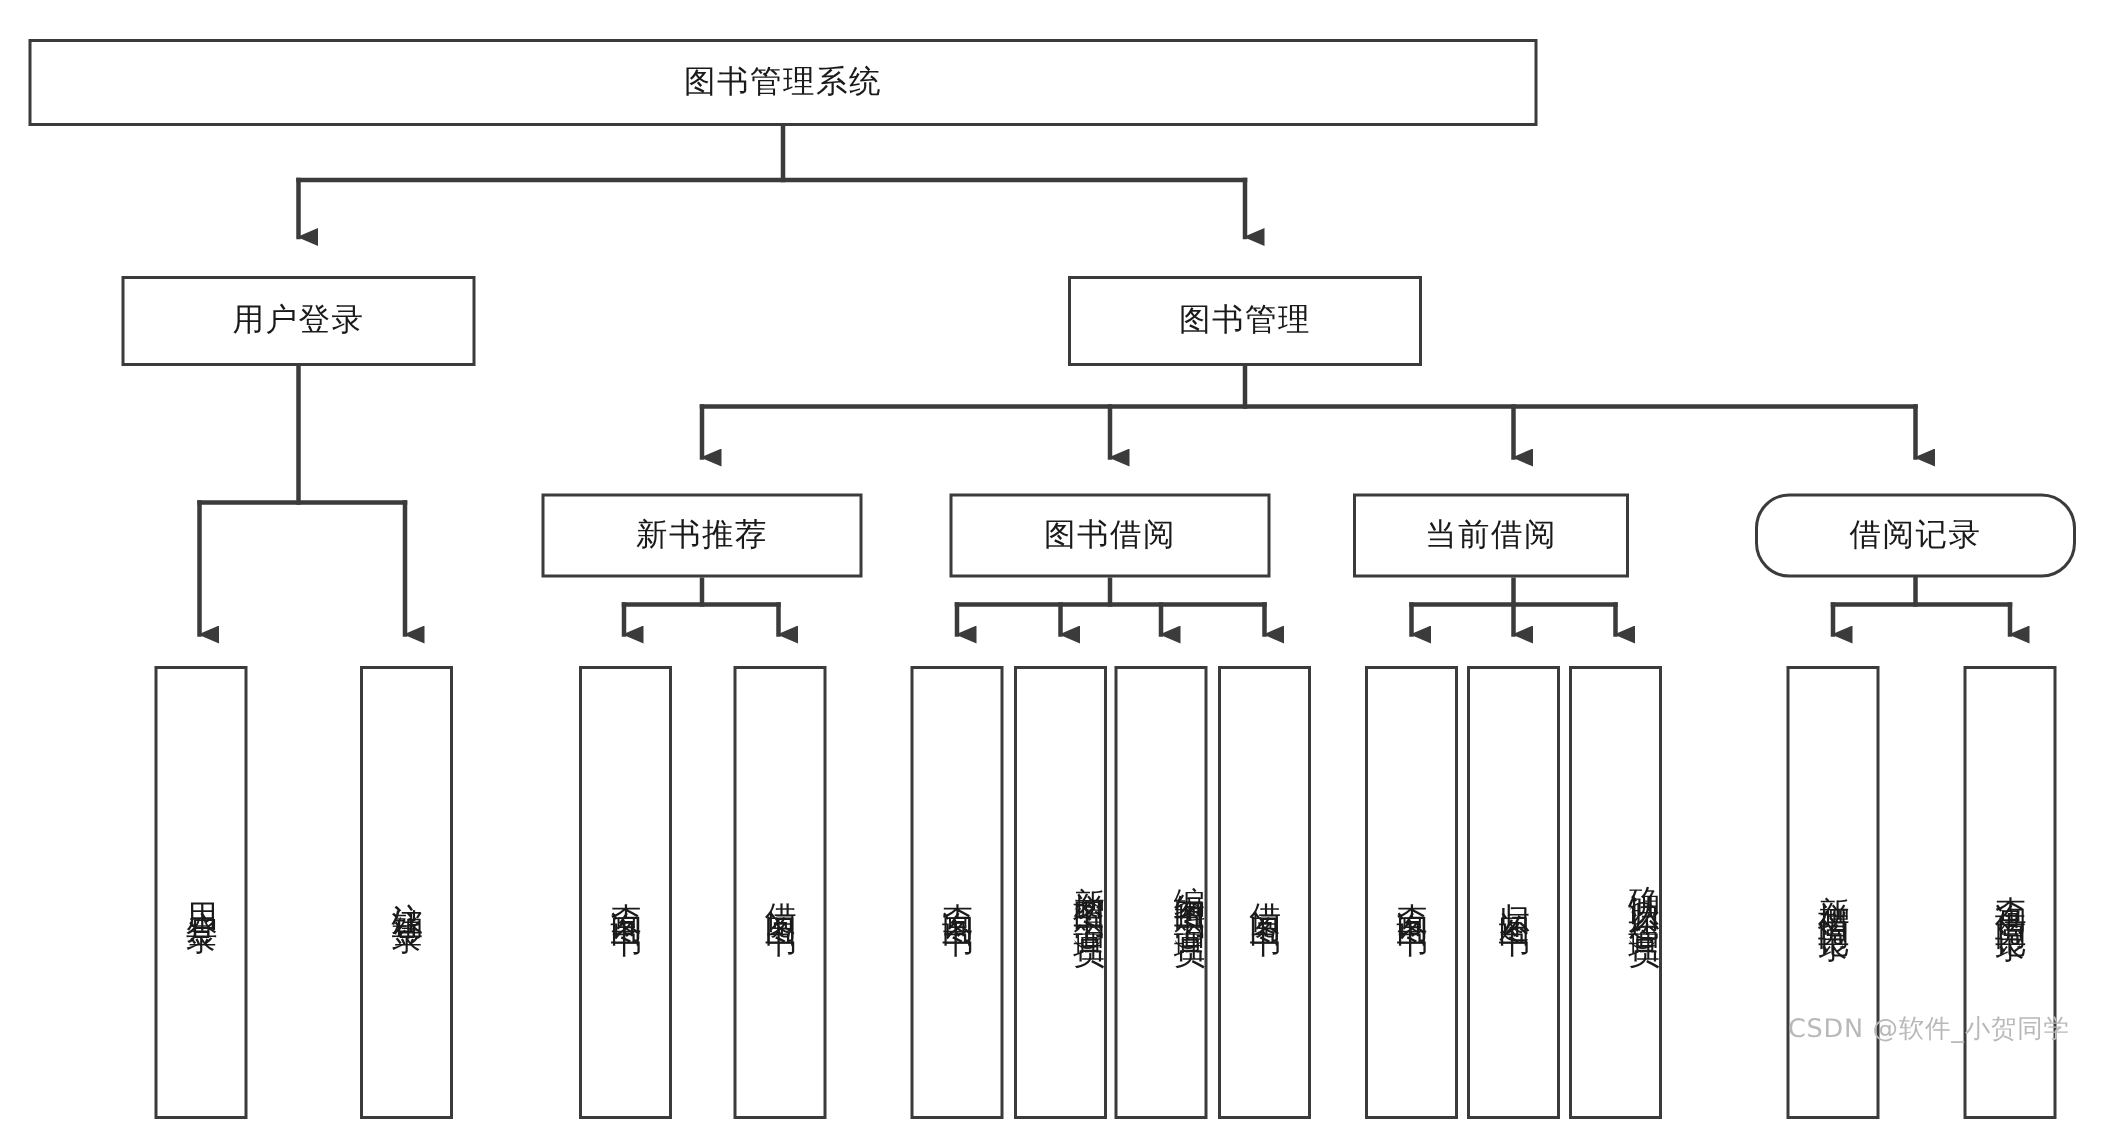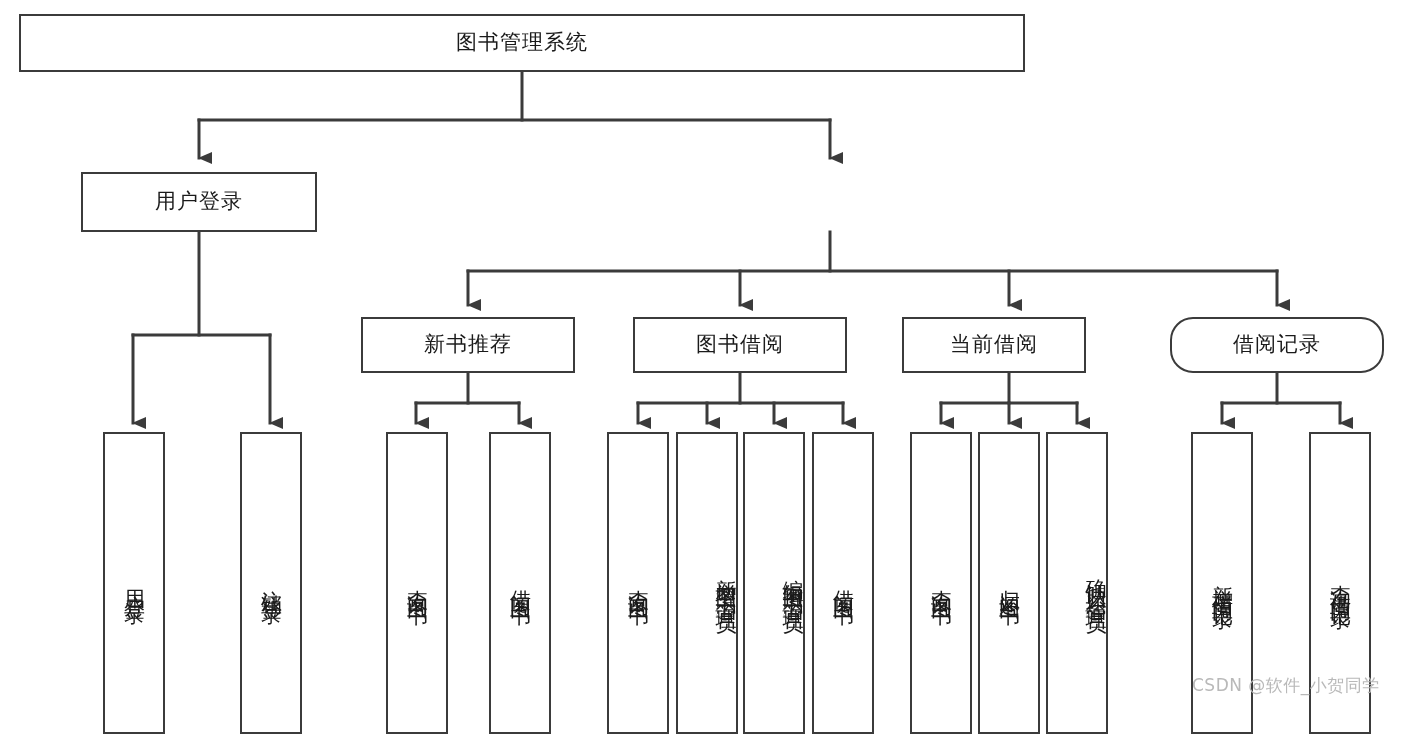--- a/index.html
+++ b/index.html
@@ -29,20 +29,21 @@
   }
   .node {
     position: absolute;
     box-sizing: border-box;
     background: #ffffff;
     border: 2px solid #3b3b3b;
     display: flex;
     align-items: center;
     justify-content: center;
     color: #1a1a1a;
+    margin-top: 12px;
   }
   .node-h {
     font-size: 21px;
     line-height: 1.2;
     letter-spacing: 1px;
     white-space: nowrap;
   }
   .node-v {
     writing-mode: vertical-rl;
     text-orientation: upright;
@@ -132,20 +133,21 @@
       <path d="M 1222 403 L 1340 403"></path>
       <path d="M 1222 403 L 1222 423" marker-end="url(#arrow)"></path>
       <path d="M 1340 403 L 1340 423" marker-end="url(#arrow)"></path>
     </g>
   </svg>
 
   <div class="node node-h" style="left:19px; top:14px; width:1006px; height:58px;">图书管理系统</div>
 
   <div class="node node-h" style="left:81px; top:172px; width:236px; height:60px;">用户登录</div>
 
+  <div class="node node-h" style="left:712px; top:172px; width:236px; height:60px;">图书管理</div>
 
   <div class="node node-h" style="left:633px; top:317px; width:214px; height:56px;">图书借阅</div>
 
   <div class="node node-h" style="left:361px; top:317px; width:214px; height:56px;">新书推荐</div>
 
   <div class="node node-h" style="left:902px; top:317px; width:184px; height:56px;">当前借阅</div>
 
   <div class="node node-h" style="left:1170px; top:317px; width:214px; height:56px;border-radius:23px;">借阅记录</div>
 
   <div class="node node-v centered" style="left:103px; top:432px; width:62px; height:302px;">用户登录</div>

